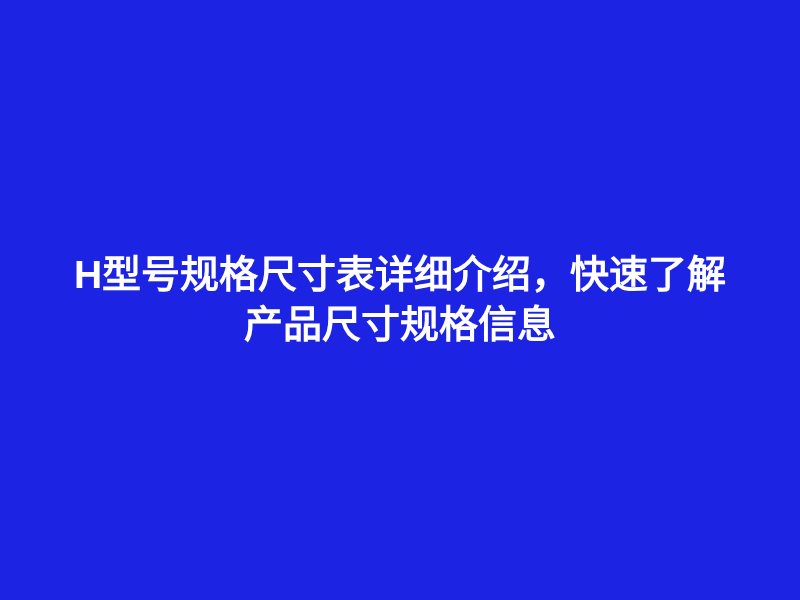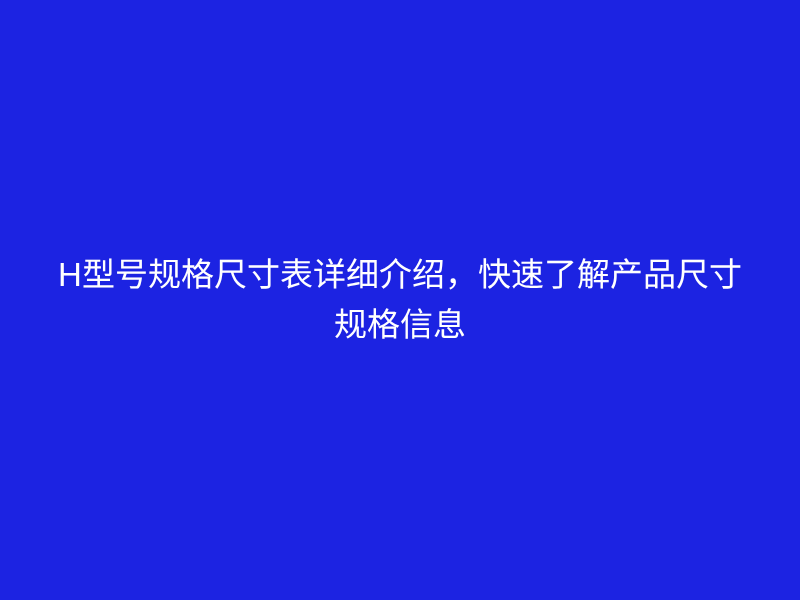--- a/index.html
+++ b/index.html
@@ -32,22 +32,22 @@
     justify-content: center;
   }
 
   #title-text {
     display: block;
     width: 100%;
     margin: 0;
     text-align: center;
     color: #ffffff;
     font-family: "Liberation Sans", "DejaVu Sans", sans-serif;
-    font-size: 33px;
-    font-weight: 400;
+    font-size: 39px;
+    font-weight: 700;
     line-height: 50px;
     letter-spacing: 0px;
     word-break: break-all;
     white-space: normal;
     text-rendering: optimizeLegibility;
     -webkit-font-smoothing: antialiased;
   }
 </style>
 </head>
 <body>

